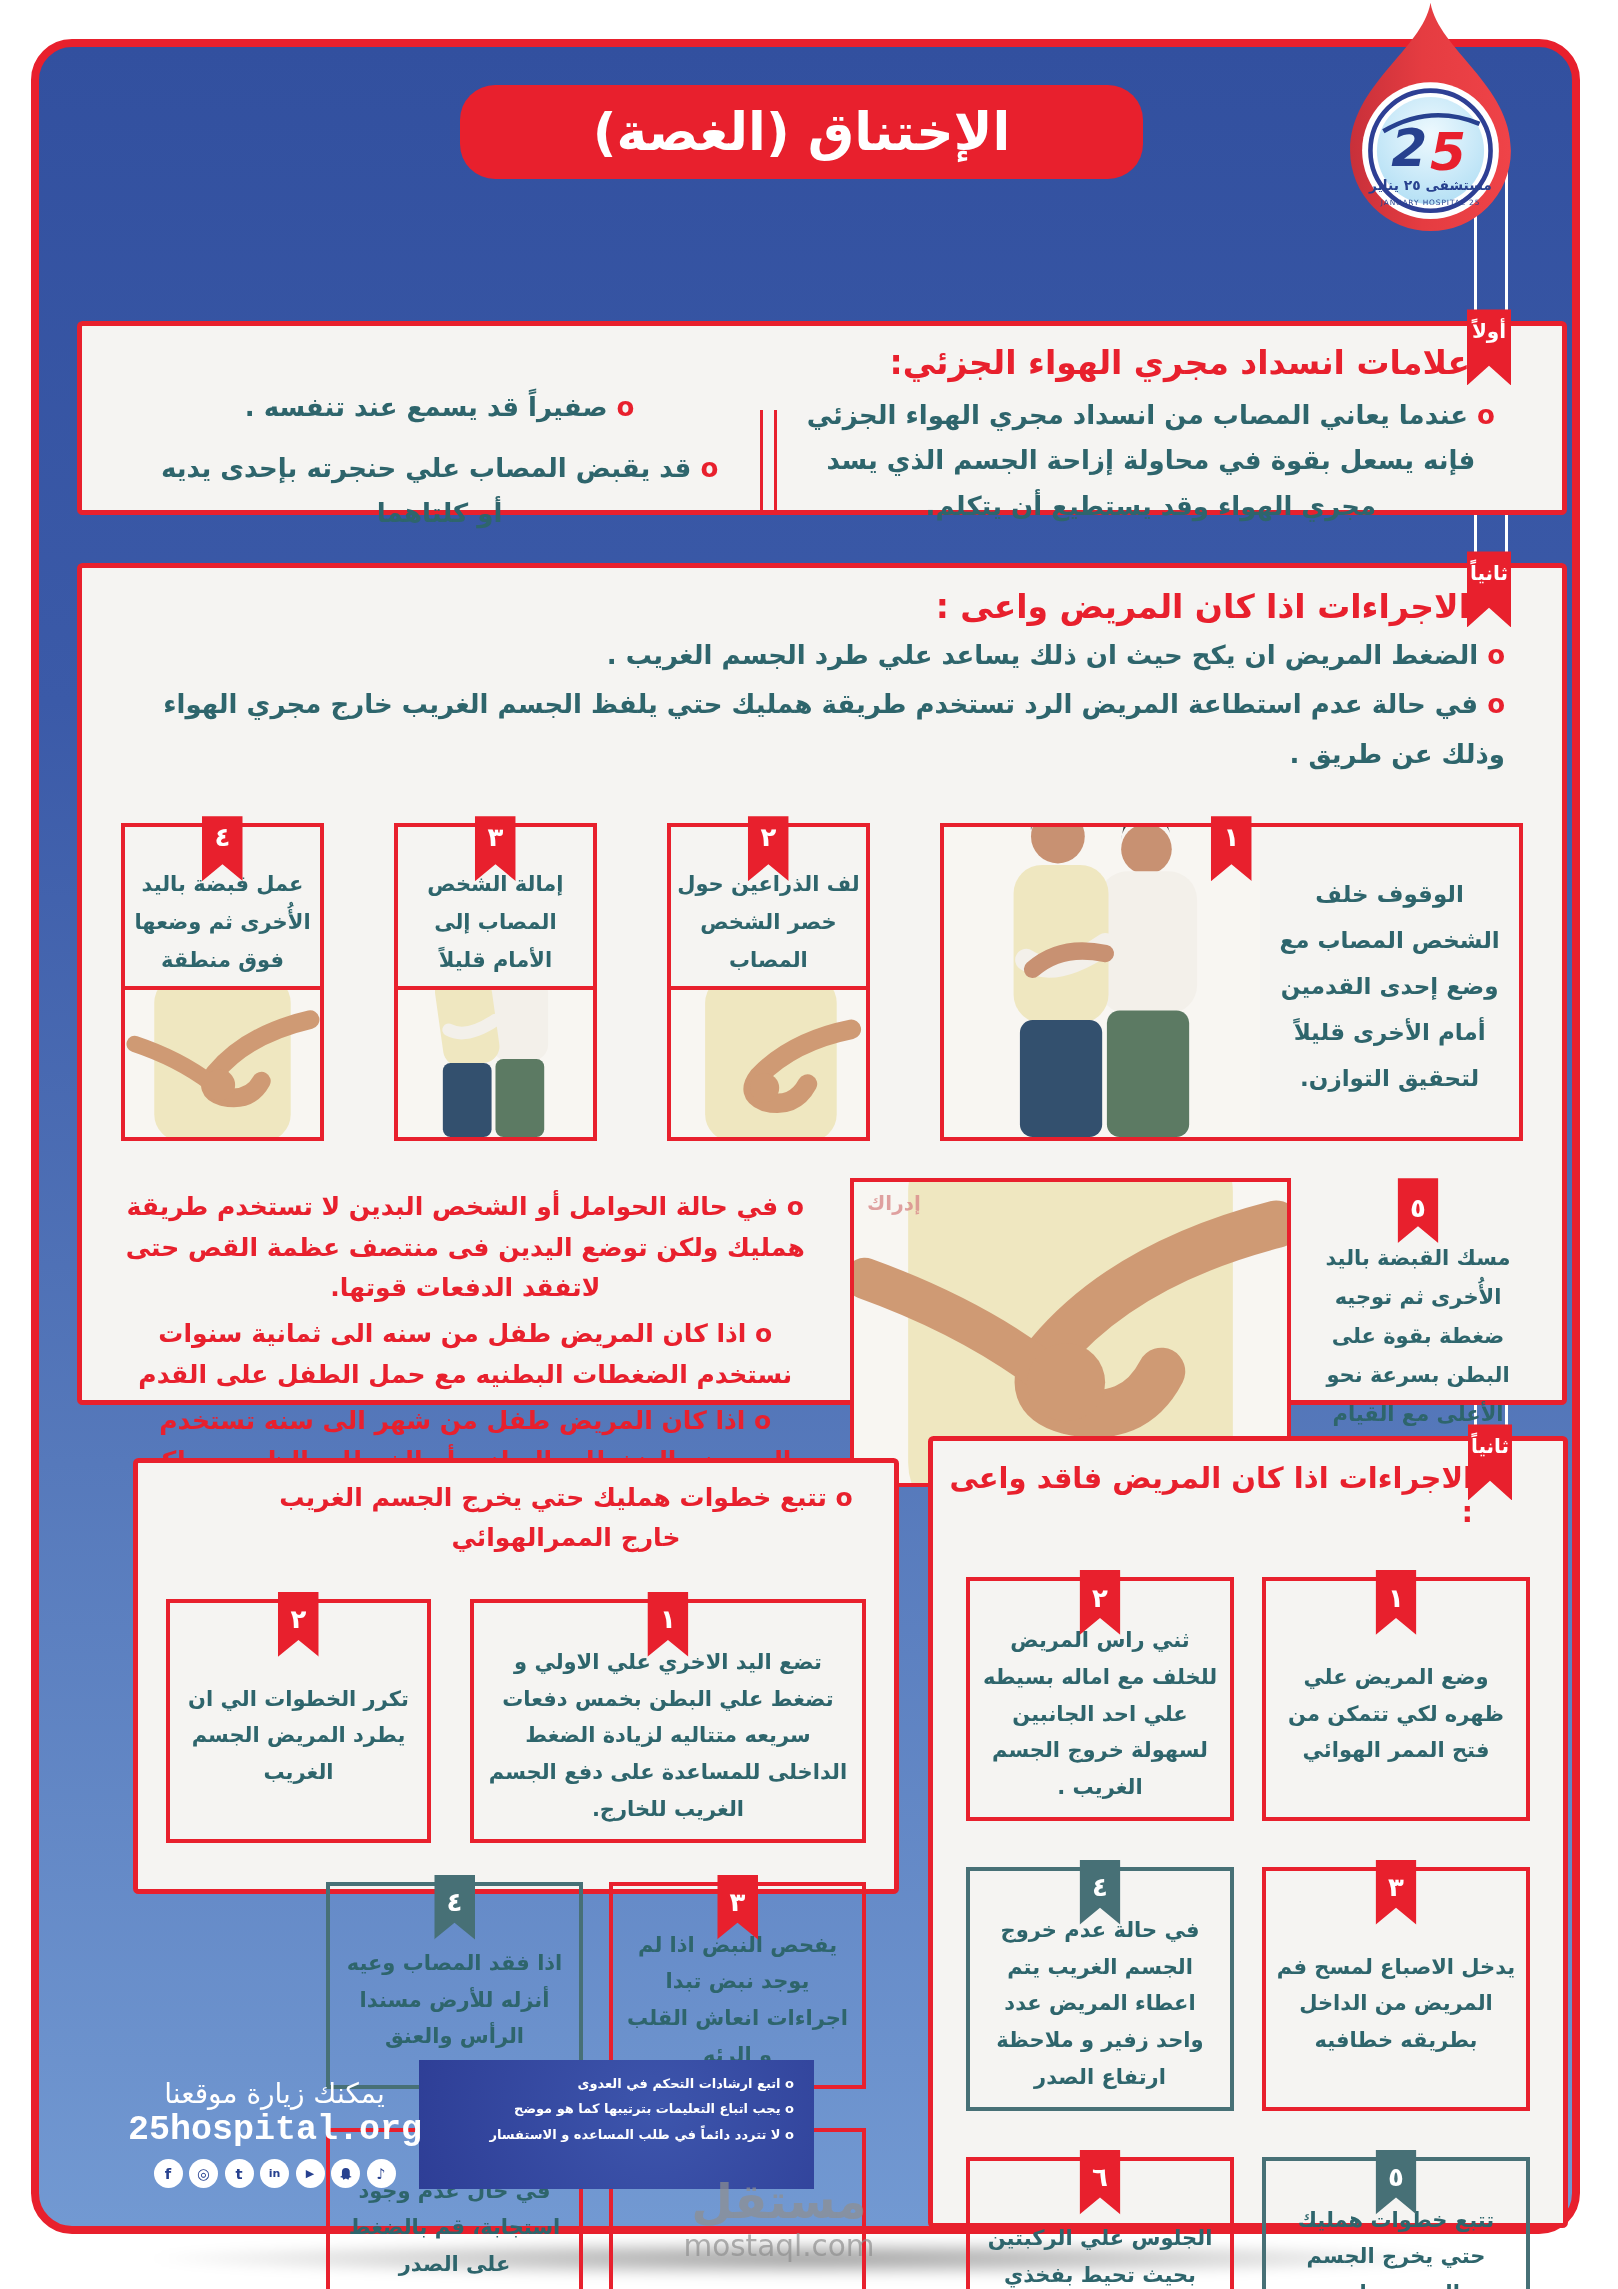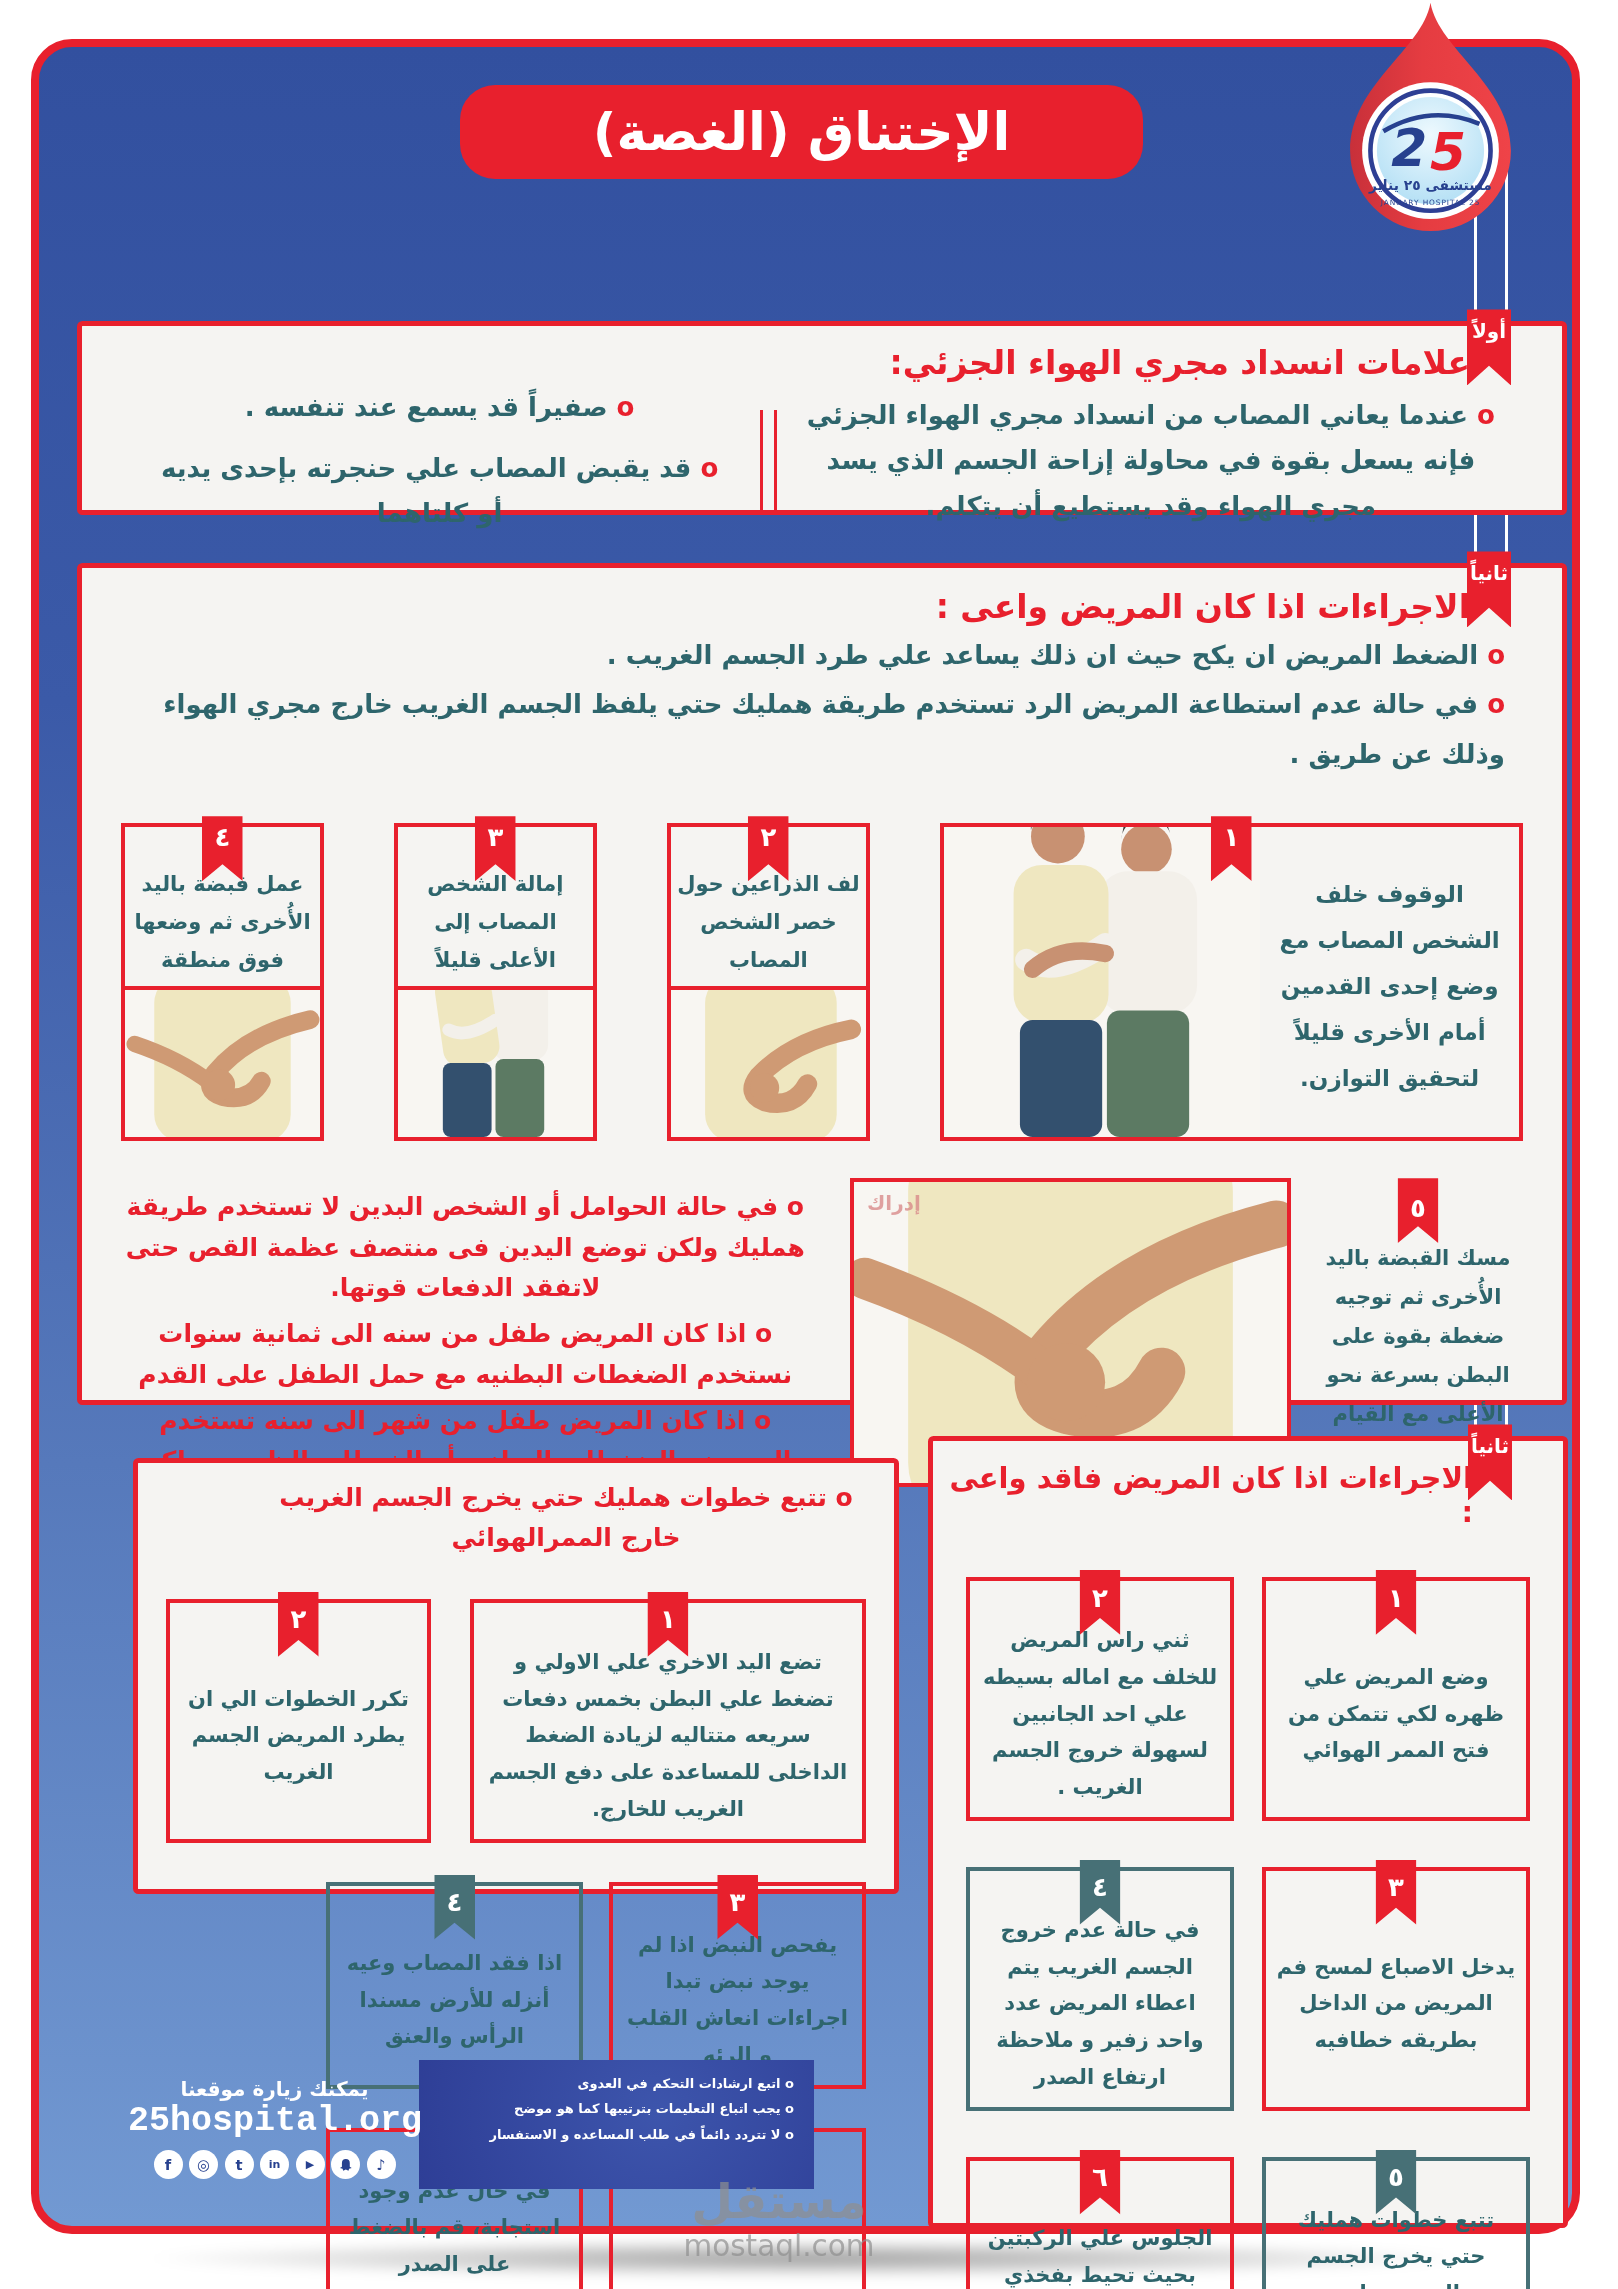--- a/index.html
+++ b/index.html
@@ -96,21 +96,21 @@
   .p4row .stepbox{flex:1;min-height:131px;}
   .p4row .stepbox.b1{flex:1.55;}
   .p4rowB{width:540px;margin:39px 28px 0 auto;display:flex;gap:26px;}
   .p4rowB .stepbox{flex:1;min-height:131px;}
 
   
   .notes{position:absolute;left:420px;top:2060px;width:395px;height:129px;
     background:radial-gradient(circle at 60% 40%,#3d55ac,#2e3e96);z-index:4;padding:11px 20px;}
   .notes p{color:#fff;font-weight:bold;font-size:13px;line-height:1.95;}
   .visit{position:absolute;left:129px;top:2077px;width:293px;text-align:center;z-index:4;}
-  .visit .l1{color:#fff;font-weight:bold;font-size:20px;}
+  .visit .l1{color:#fff;font-weight:normal;font-size:28px;}
   .visit .l2{color:#fff;font-weight:bold;font-size:35px;direction:ltr;font-family:Liberation Mono, monospace;}
   .socrow{display:flex;justify-content:center;gap:6.5px;margin-top:9.2px;direction:ltr;}
   .soc{width:29px;height:29px;border-radius:50%;background:#fff;color:var(--navy);display:flex;
     align-items:center;justify-content:center;font-weight:bold;font-size:14.8px;cursor:pointer;}
   .soc svg{width:15.7px;height:15.7px;display:block;}
   .mostaql{position:absolute;left:637px;top:2173px;width:286px;text-align:center;z-index:5;opacity:.7;}
   .mostaql .a{color:#8f8f8f;font-size:48px;font-weight:bold;}
   .mostaql .b{color:#8f8f8f;font-size:29.5px;direction:ltr;}
 </style>
 </head>
@@ -225,21 +225,21 @@
             <path d="M185 45 q-60 12 -95 48 q-14 18 6 26 q30 8 44 -18" stroke="#cf9a74" stroke-width="20" fill="none" stroke-linecap="round"></path>
             <circle cx="96" cy="105" r="15" fill="#cf9a74"></circle>
           </svg>
         </div>
       </div>
 
       <div class="card nrw">
         <div class="numrib">
             <span>٣</span>
           </div>
-        <div class="ntext">إمالة الشخص المصاب إلى الأعلى قليلاً</div>
+        <div class="ntext">إمالة الشخص المصاب إلى الأمام قليلاً</div>
         <div class="nphoto photo">
           <svg viewBox="0 0 200 220" preserveAspectRatio="xMidYMax slice">
             <rect width="200" height="220" fill="#f8f6f2"></rect>
             <circle cx="125" cy="42" r="15" fill="#c89172"></circle>
             <path d="M110 36 a15 15 0 0 1 29 -4 l-4 -11 h-22 z" fill="#3a3a3a"></path>
             <rect x="96" y="56" width="58" height="86" rx="17" fill="#f3f0ea"></rect>
             <rect x="100" y="140" width="50" height="80" rx="8" fill="#5c7a63"></rect>
             <circle cx="70" cy="36" r="16" fill="#c89172"></circle>
             <path d="M54 32 a16 16 0 0 1 32 -3 l-5 -11 h-24 z" fill="#2a2a2a"></path>
             <rect x="42" y="52" width="58" height="94" rx="17" fill="#efe7c0" transform="rotate(-8 71 99)"></rect>

